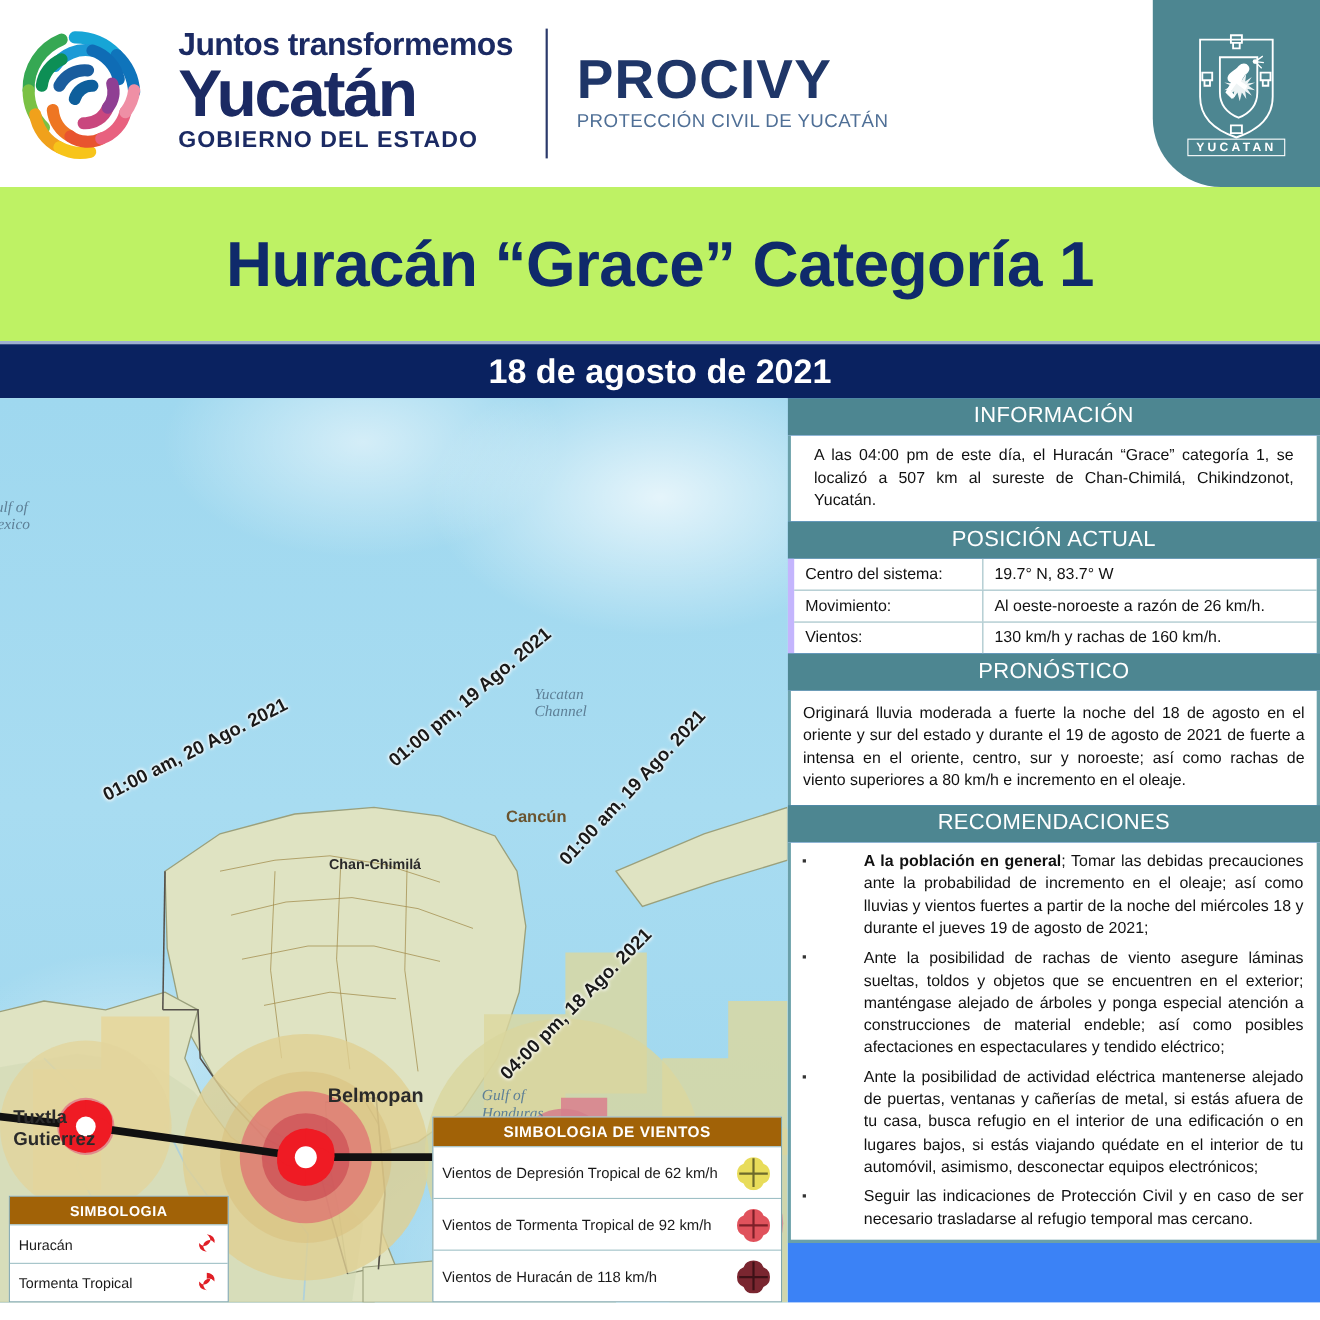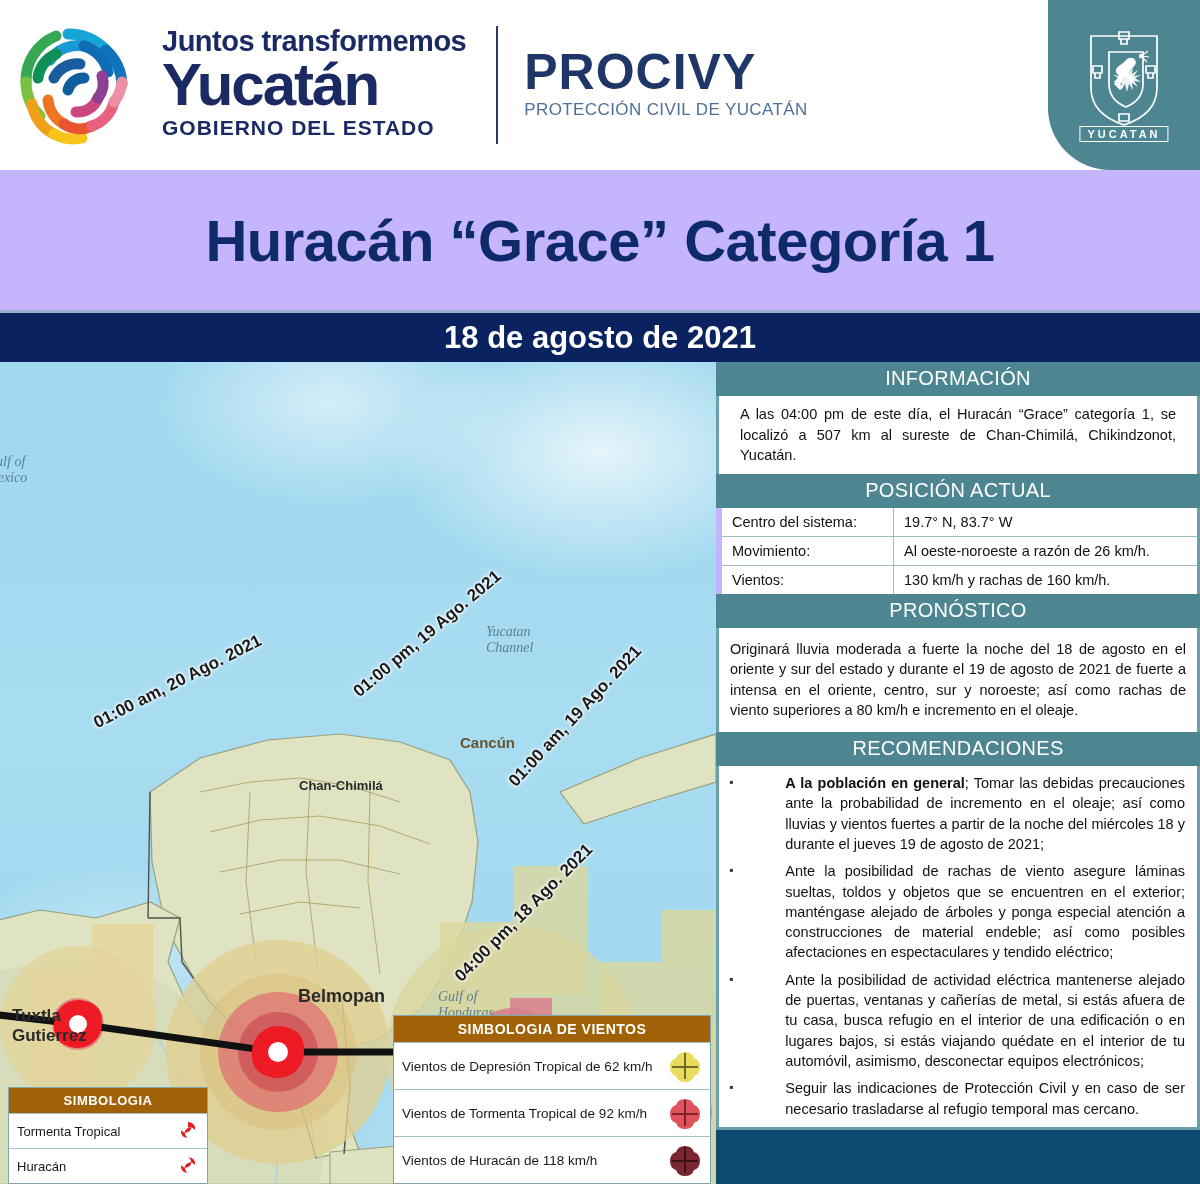--- a/index.html
+++ b/index.html
@@ -33,21 +33,21 @@
     background:#4d8691; border-bottom-left-radius: 62px;
   }
   .crest { position:absolute; left:50%; top:26px; transform:translateX(-50%); }
   .crest-word {
     position:absolute; left:50%; top:126px; transform:translateX(-50%);
     border:1.5px solid #fff; padding:1px 7px; color:#fff;
     font-size:11px; letter-spacing:3px; font-weight:bold;
   }
 
   
-  .title-wrap { height:140px; display:flex; align-items:center; justify-content:center; background:#c4b5fd; }
+  .title-wrap { height:140px; display:flex; align-items:center; justify-content:center; background:#bef264; }
   .title {
     font-size:58px; font-weight:bold; color:#0f2a6b; letter-spacing:-0.5px; white-space:nowrap;
   }
   .dateband {
     height:52px; background:#0a2260; display:flex; align-items:center; justify-content:center;
     border-top:3px solid #9fb0cf;
   }
   .dateband span { color:#fff; font-size:31px; font-weight:bold; }
 
   
@@ -86,21 +86,21 @@
   .legend-row { display:flex; align-items:center; justify-content:space-between;
                 border-top:1px solid #9fc0c6; padding:5px 8px; font-size:13px; color:#1a1a1a; }
   .legend-row:first-of-type { border-top:none; }
 
   .legend-simbologia { left:8px; bottom:0; width:200px; }
   .legend-vientos { left:393px; bottom:0; width:318px; }
   .legend-vientos .legend-head { font-size:14px; }
   .legend-vientos .legend-row { font-size:13.5px; padding:7px 8px; }
 
   
-  .panel { width:484px; height:822px; background:#0c4a6e; padding:0; }
+  .panel { width:484px; height:822px; background:#3b82f6; padding:0; }
   .sec-head {
     background:#4d8691; color:#ffffff; text-align:center; font-size:20px;
     padding:5px 0 6px; letter-spacing:.3px;
   }
   .sec-body {
     background:#fff; border-left:3px solid #6aa0a9; border-right:3px solid #6aa0a9;
     padding:8px 21px; color:#111; font-size:14.5px; line-height:1.42; text-align:justify;
   }
   .kv { background:#fff; border-left:6px solid #c4b5fd; border-right:3px solid #6aa0a9; }
   .kv-row { display:flex; border-bottom:1px solid #9bbdc3; }
@@ -311,30 +311,30 @@
       <div class="citylabel" style="left:299px; top:417px; font-size:13px;">Chan-Chimilá</div>
       <div class="citylabel" style="left:298px; top:624px; font-size:18px;">Belmopan</div>
       <div class="citylabel" style="left:12px; top:644px; font-size:17px;">Tuxtla<br>Gutierrez</div>
 
       <div class="country" style="left:148px; top:785px;">LA</div>
       <div class="country" style="left:420px; top:800px;">HONDURAS</div>
 
       <div class="legend-box legend-simbologia">
         <div class="legend-head">SIMBOLOGIA</div>
         <div class="legend-row">
+          <span>Huracán</span>
+          <svg width="22" height="24" viewBox="0 0 22 24">
+            <path d="M11 3 q8 1 7 8 q-3 -4 -7 -2 q-4 2 -3 6 q1 3 3 4 q-8 -1 -7 -8 q3 4 7 2 q4 -2 3 -6 q-1 -3 -3 -4 z" fill="#e01f26"></path>
+          </svg>
+        </div>
+        <div class="legend-row">
           <span>Tormenta Tropical</span>
           <svg width="22" height="24" viewBox="0 0 22 24">
             <path d="M11 3 q8 1 7 8 q-3 -4 -7 -2 q-4 2 -3 6 q1 3 3 4 q-8 -1 -7 -8 q3 4 7 2 q4 -2 3 -6 q-1 -3 -3 -4 z" fill="#e01f26"></path>
             <path d="M11 3 q7 1 6 7 q-2 -3 -6 -1.5 z" fill="#e01f26"></path>
-          </svg>
-        </div>
-        <div class="legend-row">
-          <span>Huracán</span>
-          <svg width="22" height="24" viewBox="0 0 22 24">
-            <path d="M11 3 q8 1 7 8 q-3 -4 -7 -2 q-4 2 -3 6 q1 3 3 4 q-8 -1 -7 -8 q3 4 7 2 q4 -2 3 -6 q-1 -3 -3 -4 z" fill="#e01f26"></path>
           </svg>
         </div>
       </div>
 
       <div class="legend-box legend-vientos">
         <div class="legend-head">SIMBOLOGIA DE VIENTOS</div>
 
         <div class="legend-row">
           <span>Vientos de Depresión Tropical de 62 km/h</span>
           <svg width="34" height="32" viewBox="0 0 34 32">

